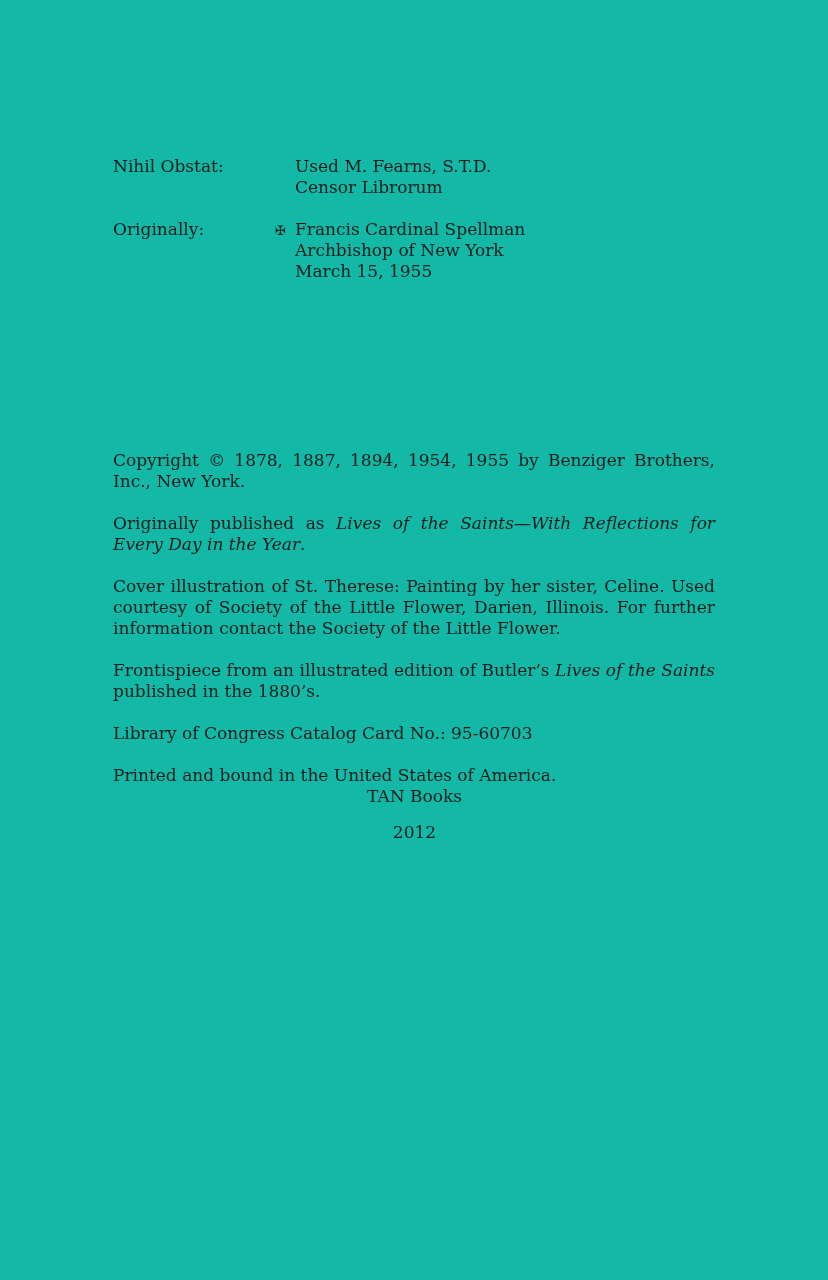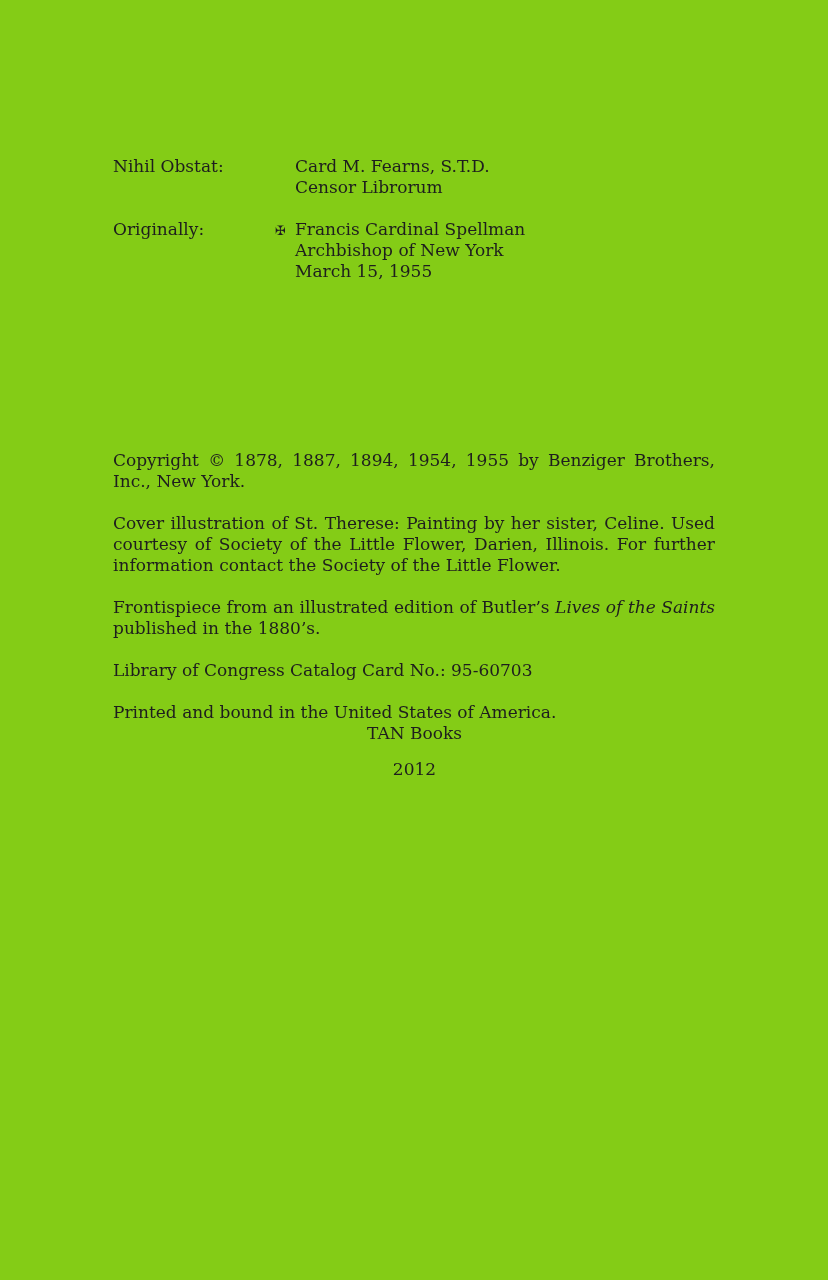--- a/index.html
+++ b/index.html
@@ -4,21 +4,21 @@
 <style>
   html, body {
     margin: 0;
     padding: 0;
     background: #ffffff;
   }
   .sheet {
     position: relative;
     width: 828px;
     height: 1280px;
-    background: #84cc16;
+    background: #14b8a6;
     box-sizing: border-box;
     padding: 156px 112px 0 113px;
     font-family: "DejaVu Serif", "Liberation Serif", serif;
     font-size: 17px;
     line-height: 21px;
     color: #1e1e1e;
     overflow: hidden;
   }
 
   
@@ -73,38 +73,39 @@
 </style>
 </head>
 <body>
 
 <div class="sheet">
 
   <div class="imprint">
     <div class="imprint-row">
       <div class="imprint-label">Nihil Obstat:</div>
       <div class="imprint-value">
-        <div>Card M. Fearns, S.T.D.</div>
+        <div>Used M. Fearns, S.T.D.</div>
         <div>Censor Librorum</div>
       </div>
     </div>
     <div class="imprint-row">
       <div class="imprint-label">Originally:</div>
       <div class="imprint-value">
         <div class="cross-line">
           <span class="cross">✠</span><span>Francis Cardinal Spellman</span>
         </div>
         <div>Archbishop of New York</div>
         <div>March 15, 1955</div>
       </div>
     </div>
   </div>
 
   <div class="body-block">
       <p class="body-para"><span>Copyright © 1878, 1887, 1894, 1954, 1955 by Benziger Brothers, Inc., New York.</span></p>
+      <p class="body-para"><span>Originally published as </span><span class="it">Lives of the Saints—With Reflections for Every Day in the Year</span><span>.</span></p>
       <p class="body-para"><span>Cover illustration of St. Therese: Painting by her sister, Celine. Used courtesy of Society of the Little Flower, Darien, Illinois. For further information contact the Society of the Little Flower.</span></p>
       <p class="body-para"><span>Frontispiece from an illustrated edition of Butler’s </span><span class="it">Lives of the Saints</span><span> published in the 1880’s.</span></p>
       <p class="body-para"><span>Library of Congress Catalog Card No.: 95-60703</span></p>
       <p class="body-para"><span>Printed and bound in the United States of America.</span></p>
     </div>
 
   <div class="publisher">
     <div>TAN Books</div>
     <div class="year">2012</div>
   </div>

